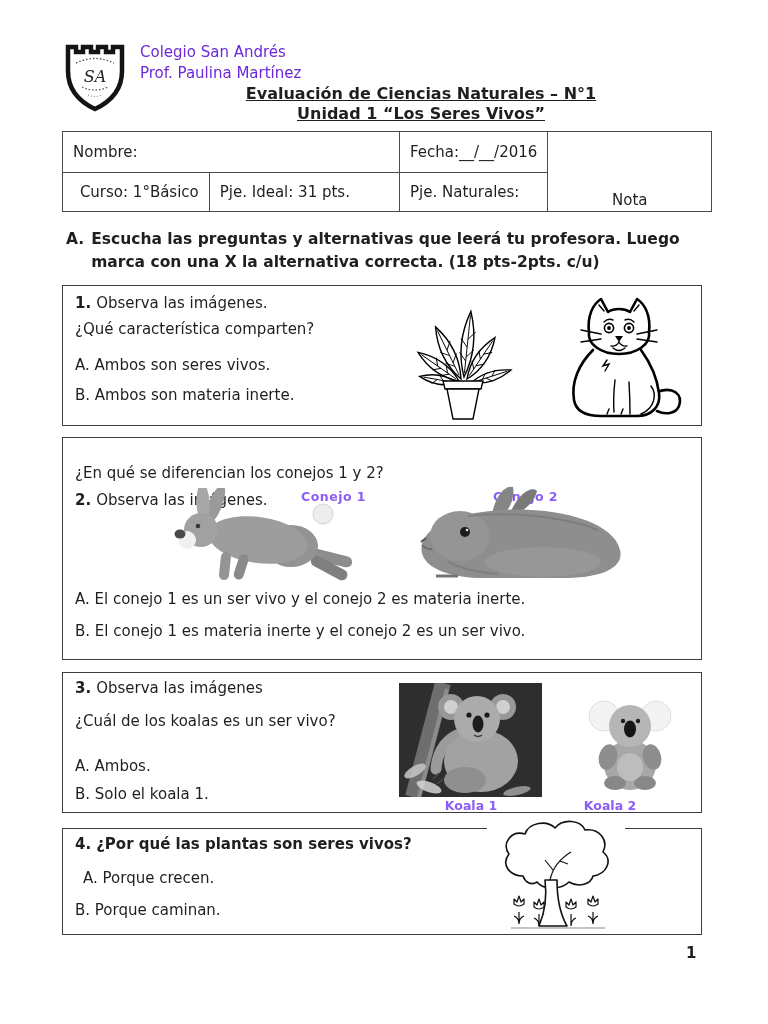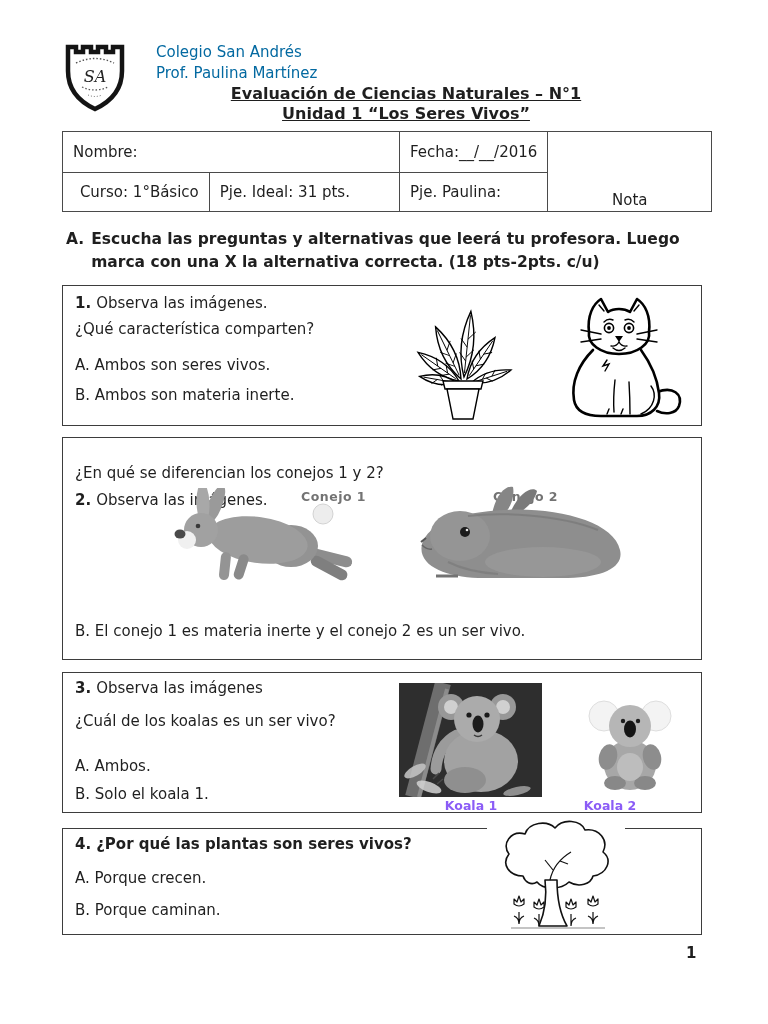--- a/index.html
+++ b/index.html
@@ -2,22 +2,22 @@
 <html><head>
 <meta charset="utf-8">
 <style>
   html,body{margin:0;padding:0;background:#e9e9e9;}
   .page{
     position:relative;width:768px;height:1024px;margin:0 auto;background:#ffffff;
     font-family:"DejaVu Sans","Liberation Sans",sans-serif;color:#1f1f1f;overflow:hidden;
   }
   
   .crest{position:absolute;left:60px;top:38px;width:70px;height:78px;}
-  .school-info{position:absolute;left:140px;top:42px;font-size:15px;line-height:21px;color:#0369a1;margin-left:16px;}
-  .doc-title{position:absolute;left:136px;top:84px;width:540px;text-align:center;
+  .school-info{position:absolute;left:140px;top:42px;font-size:15px;line-height:21px;color:#6d28d9;}
+  .doc-title{position:absolute;left:151px;top:84px;width:540px;text-align:center;
     font-size:16px;font-weight:700;line-height:20px;}
   .doc-title div{text-decoration:underline;}
   
   .info-table{position:absolute;left:62px;top:131px;border-collapse:collapse;table-layout:fixed;}
   .info-table td{border:1.5px solid #4a4a4a;font-size:15px;padding:0 10px;vertical-align:middle;}
   .cell-nombre{width:316px;height:40px;}
   .cell-fecha{width:126px;}
   .cell-nota{width:143px;vertical-align:bottom !important;text-align:center;padding-bottom:2px !important;}
   .cell-curso{width:121px;height:38px;text-align:right;}
   .cell-ideal{width:163px;}
@@ -26,21 +26,21 @@
     font-size:15.5px;font-weight:700;line-height:23px;}
   
   .qbox{position:absolute;left:62px;width:638px;border:1.5px solid #3d3d3d;font-size:15px;background:#fff;}
   .q1{top:285px;height:139px;}
   .q2{top:437px;height:221px;}
   .q3{top:672px;height:139px;}
   .q4{top:828px;height:105px;}
   .qline{position:absolute;left:12px;white-space:nowrap;}
   .qnum{font-weight:700;margin-right:5px;}
   .qbold{font-weight:700;}
-  .img-label{position:absolute;font-size:12.5px;color:#737373;font-weight:700;letter-spacing:.5px;}
+  .img-label{position:absolute;font-size:12.5px;color:#8b5cf6;font-weight:700;letter-spacing:.5px;}
   .img-caption{position:absolute;font-size:12.5px;color:#8b5cf6;font-weight:700;text-align:center;width:120px;}
   .art{position:absolute;}
   .q3-question{position:absolute;left:12px;top:38px;width:310px;white-space:normal;line-height:21px;}
   .tree-wrap{position:absolute;left:424px;top:-11px;width:138px;height:116px;background:#fff;}
   .page-number{position:absolute;left:686px;top:944px;font-size:15px;font-weight:700;}
 </style>
 </head>
 <body>
 
 <div class="page">
@@ -64,21 +64,21 @@
   <table class="info-table">
     <tbody>
         <tr>
       <td class="cell-nombre" colspan="2">Nombre:</td>
       <td class="cell-fecha">Fecha:__/__/2016</td>
       <td class="cell-nota" rowspan="2">Nota</td>
     </tr>
     <tr>
       <td class="cell-curso">Curso: 1°Básico</td>
       <td class="cell-ideal">Pje. Ideal: 31 pts.</td>
-      <td>Pje. Paulina:</td>
+      <td>Pje. Naturales:</td>
     </tr>
   </tbody>
     </table>
 
   <div class="instruction">
     <span>A.</span>
     <span>Escucha las preguntas y alternativas que leerá tu profesora. Luego marca con una X la alternativa correcta. (18 pts-2pts. c/u)</span>
   </div>
 
   <div class="qbox q1">
@@ -220,20 +220,21 @@
       <ellipse cx="135" cy="80" rx="58" ry="15" fill="#9a9a9a" opacity="0.75"></ellipse>
       <path d="M60,34 C90,30 150,32 190,48" stroke="#777" stroke-width="2" fill="none" opacity="0.7"></path>
       <path d="M40,80 q20,10 50,12" stroke="#7b7b7b" stroke-width="2" fill="none" opacity="0.7"></path>
       <circle cx="57" cy="50" r="5" fill="#1c1c1c"></circle>
         <circle cx="59" cy="48" r="1.3" fill="#e8e8e8"></circle>
       <path d="M18,56 l-5,4" stroke="#555" stroke-width="2" fill="none"></path>
       <path d="M14,63 q5,5 10,4" stroke="#666" stroke-width="1.5" fill="none"></path>
       <path d="M28,94 h22" stroke="#737373" stroke-width="3" fill="none"></path>
     </svg>
 
+    <div class="qline" style="top:152px;">A. El conejo 1 es un ser vivo y el conejo 2 es materia inerte.</div>
     <div class="qline" style="top:184px;">B. El conejo 1 es materia inerte y el conejo 2 es un ser vivo.</div>
   </div>
 
   <div class="qbox q3">
     <div class="qline" style="top:6px;">
       <span class="qnum">3.</span><span>Observa las imágenes</span>
     </div>
     <div class="q3-question">¿Cuál de los koalas es un ser vivo?</div>
     <div class="qline" style="top:84px;">A. Ambos.</div>
     <div class="qline" style="top:112px;">B. Solo el koala 1.</div>
@@ -275,21 +276,21 @@
         <circle cx="51" cy="26" r="2.2" fill="#1e1e1e"></circle>
       <ellipse cx="43" cy="34" rx="6" ry="8.5" fill="#151515"></ellipse>
     </svg>
     <div class="img-caption" style="left:487px;top:125px;">Koala 2</div>
   </div>
 
   <div class="qbox q4">
     <div class="qline qbold" style="top:6px;">
       <span class="qnum">4.</span><span>¿Por qué las plantas son seres vivos?</span>
     </div>
-    <div class="qline" style="top:40px;">A. Porque crecen.</div>
+    <div class="qline" style="top:40px;margin-left:8px;">A. Porque crecen.</div>
     <div class="qline" style="top:72px;">B. Porque caminan.</div>
 
     <div class="tree-wrap">
       <svg width="138" height="116" viewBox="0 0 138 116">
         <path d="M24,110 L118,110" stroke="#8a8a8a" stroke-width="1.2"></path>
         <g fill="#ffffff" stroke="#111" stroke-width="1.6" stroke-linejoin="round">
           <path d="M36,58 C22,58 14,46 22,36 C14,26 24,12 38,16 C42,4 60,2 68,10 C76,0 94,2 98,12 C112,10 122,22 116,34 C126,42 120,56 106,58 C104,66 92,70 82,64 C74,72 56,72 50,64 C44,68 38,64 36,58 Z"></path>
           <path d="M58,62 C60,78 58,94 52,108 L80,108 C72,94 70,78 70,62 Z"></path>
         </g>
         <g fill="none" stroke="#111" stroke-width="1.2">

